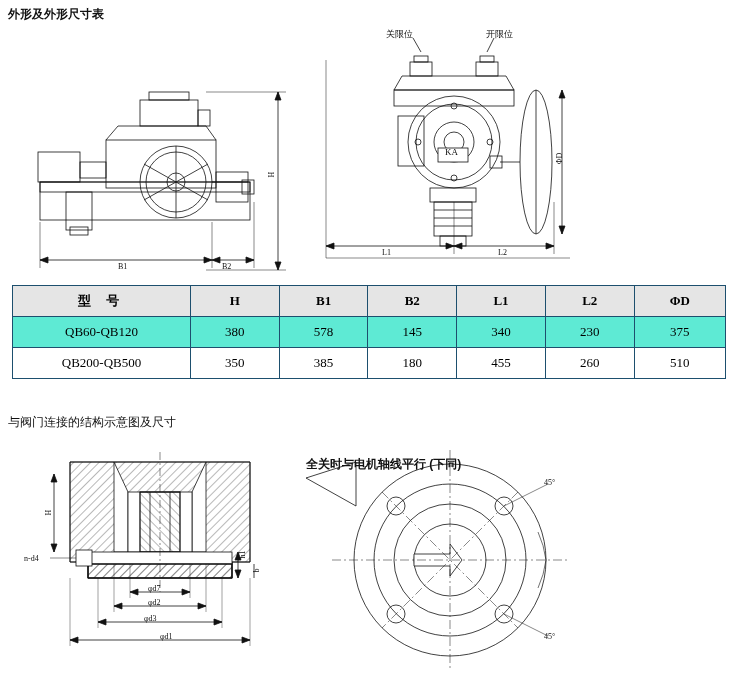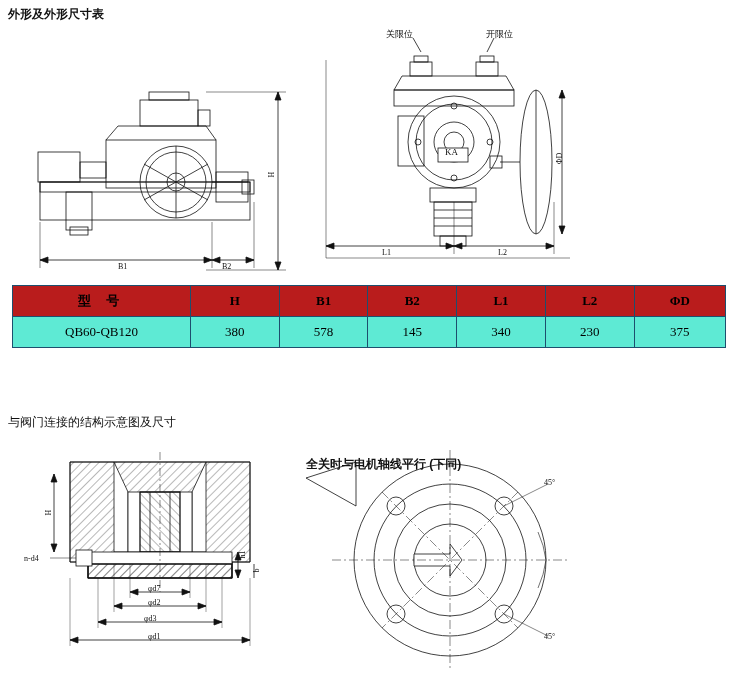--- a/index.html
+++ b/index.html
@@ -39,21 +39,21 @@
     font-family:"Liberation Serif", serif;
   }
   table.spec th,table.spec td{
     border:1px solid #1d4f6e;
     text-align:center;
     height:28px;
     font-size:13px;
     color:#000;
   }
   table.spec thead th{
-    background:#b91c1c;
+    background:#e5e5e5;
     font-weight:bold;
     font-size:13px;
   }
   table.spec thead th:first-child{letter-spacing:6px;}
   table.spec td:first-child{width:175px;}
   table.spec tbody tr.alt td{background:#5eead4;}
   table.spec tbody td{font-size:13px;}
 
   
   .dgm-svg{display:block;}
@@ -200,20 +200,29 @@
   <tbody>
     <tr class="alt">
       <td>QB60-QB120</td>
       <td>380</td>
       <td>578</td>
       <td>145</td>
       <td>340</td>
       <td>230</td>
       <td>375</td>
     </tr>
+    <tr>
+      <td>QB200-QB500</td>
+      <td>350</td>
+      <td>385</td>
+      <td>180</td>
+      <td>455</td>
+      <td>260</td>
+      <td>510</td>
+    </tr>
   </tbody>
 </table>
 
 <div class="diagram" style="left:10px;top:432px;width:300px;height:240px;">
   <svg class="dgm-svg" width="300" height="240" viewBox="0 0 300 240">
     <defs>
       <pattern id="hatchL" width="6" height="6" patternTransform="rotate(45)" patternUnits="userSpaceOnUse">
         <line x1="0" y1="0" x2="0" y2="6" stroke="#111" stroke-width="0.6"></line>
       </pattern>
       <pattern id="hatchR" width="6" height="6" patternTransform="rotate(-45)" patternUnits="userSpaceOnUse">
@@ -275,21 +284,21 @@
       <line x1="240" y1="146" x2="240" y2="214" stroke-width="0.4"></line>
     </g>
   </svg>
   <div class="lbl" style="left:36px;top:76px;transform:rotate(-90deg);">H</div>
   <div class="lbl" style="left:228px;top:118px;transform:rotate(-90deg);">h1</div>
   <div class="lbl" style="left:244px;top:134px;transform:rotate(-90deg);">b</div>
   <div class="lbl" style="left:14px;top:122px;">n-d4</div>
   <div class="lbl" style="left:138px;top:152px;">φd7</div>
   <div class="lbl" style="left:138px;top:166px;font-family:Liberation Serif, serif;">φd2</div>
   <div class="lbl" style="left:134px;top:182px;">φd3</div>
-  <div class="lbl" style="left:138px;top:200px;">φd1</div>
+  <div class="lbl" style="left:150px;top:200px;">φd1</div>
 </div>
 
 <div class="diagram" style="left:300px;top:440px;width:300px;height:235px;">
   <svg class="dgm-svg" width="300" height="235" viewBox="0 0 300 235">
     <g stroke="#111" stroke-width="0.8" fill="none">
 
       <path d="M6 38 L56 22 L56 66 Z" fill="#fff"></path>
 
       <circle cx="150" cy="120" r="96"></circle>
       <circle cx="150" cy="120" r="76"></circle>

